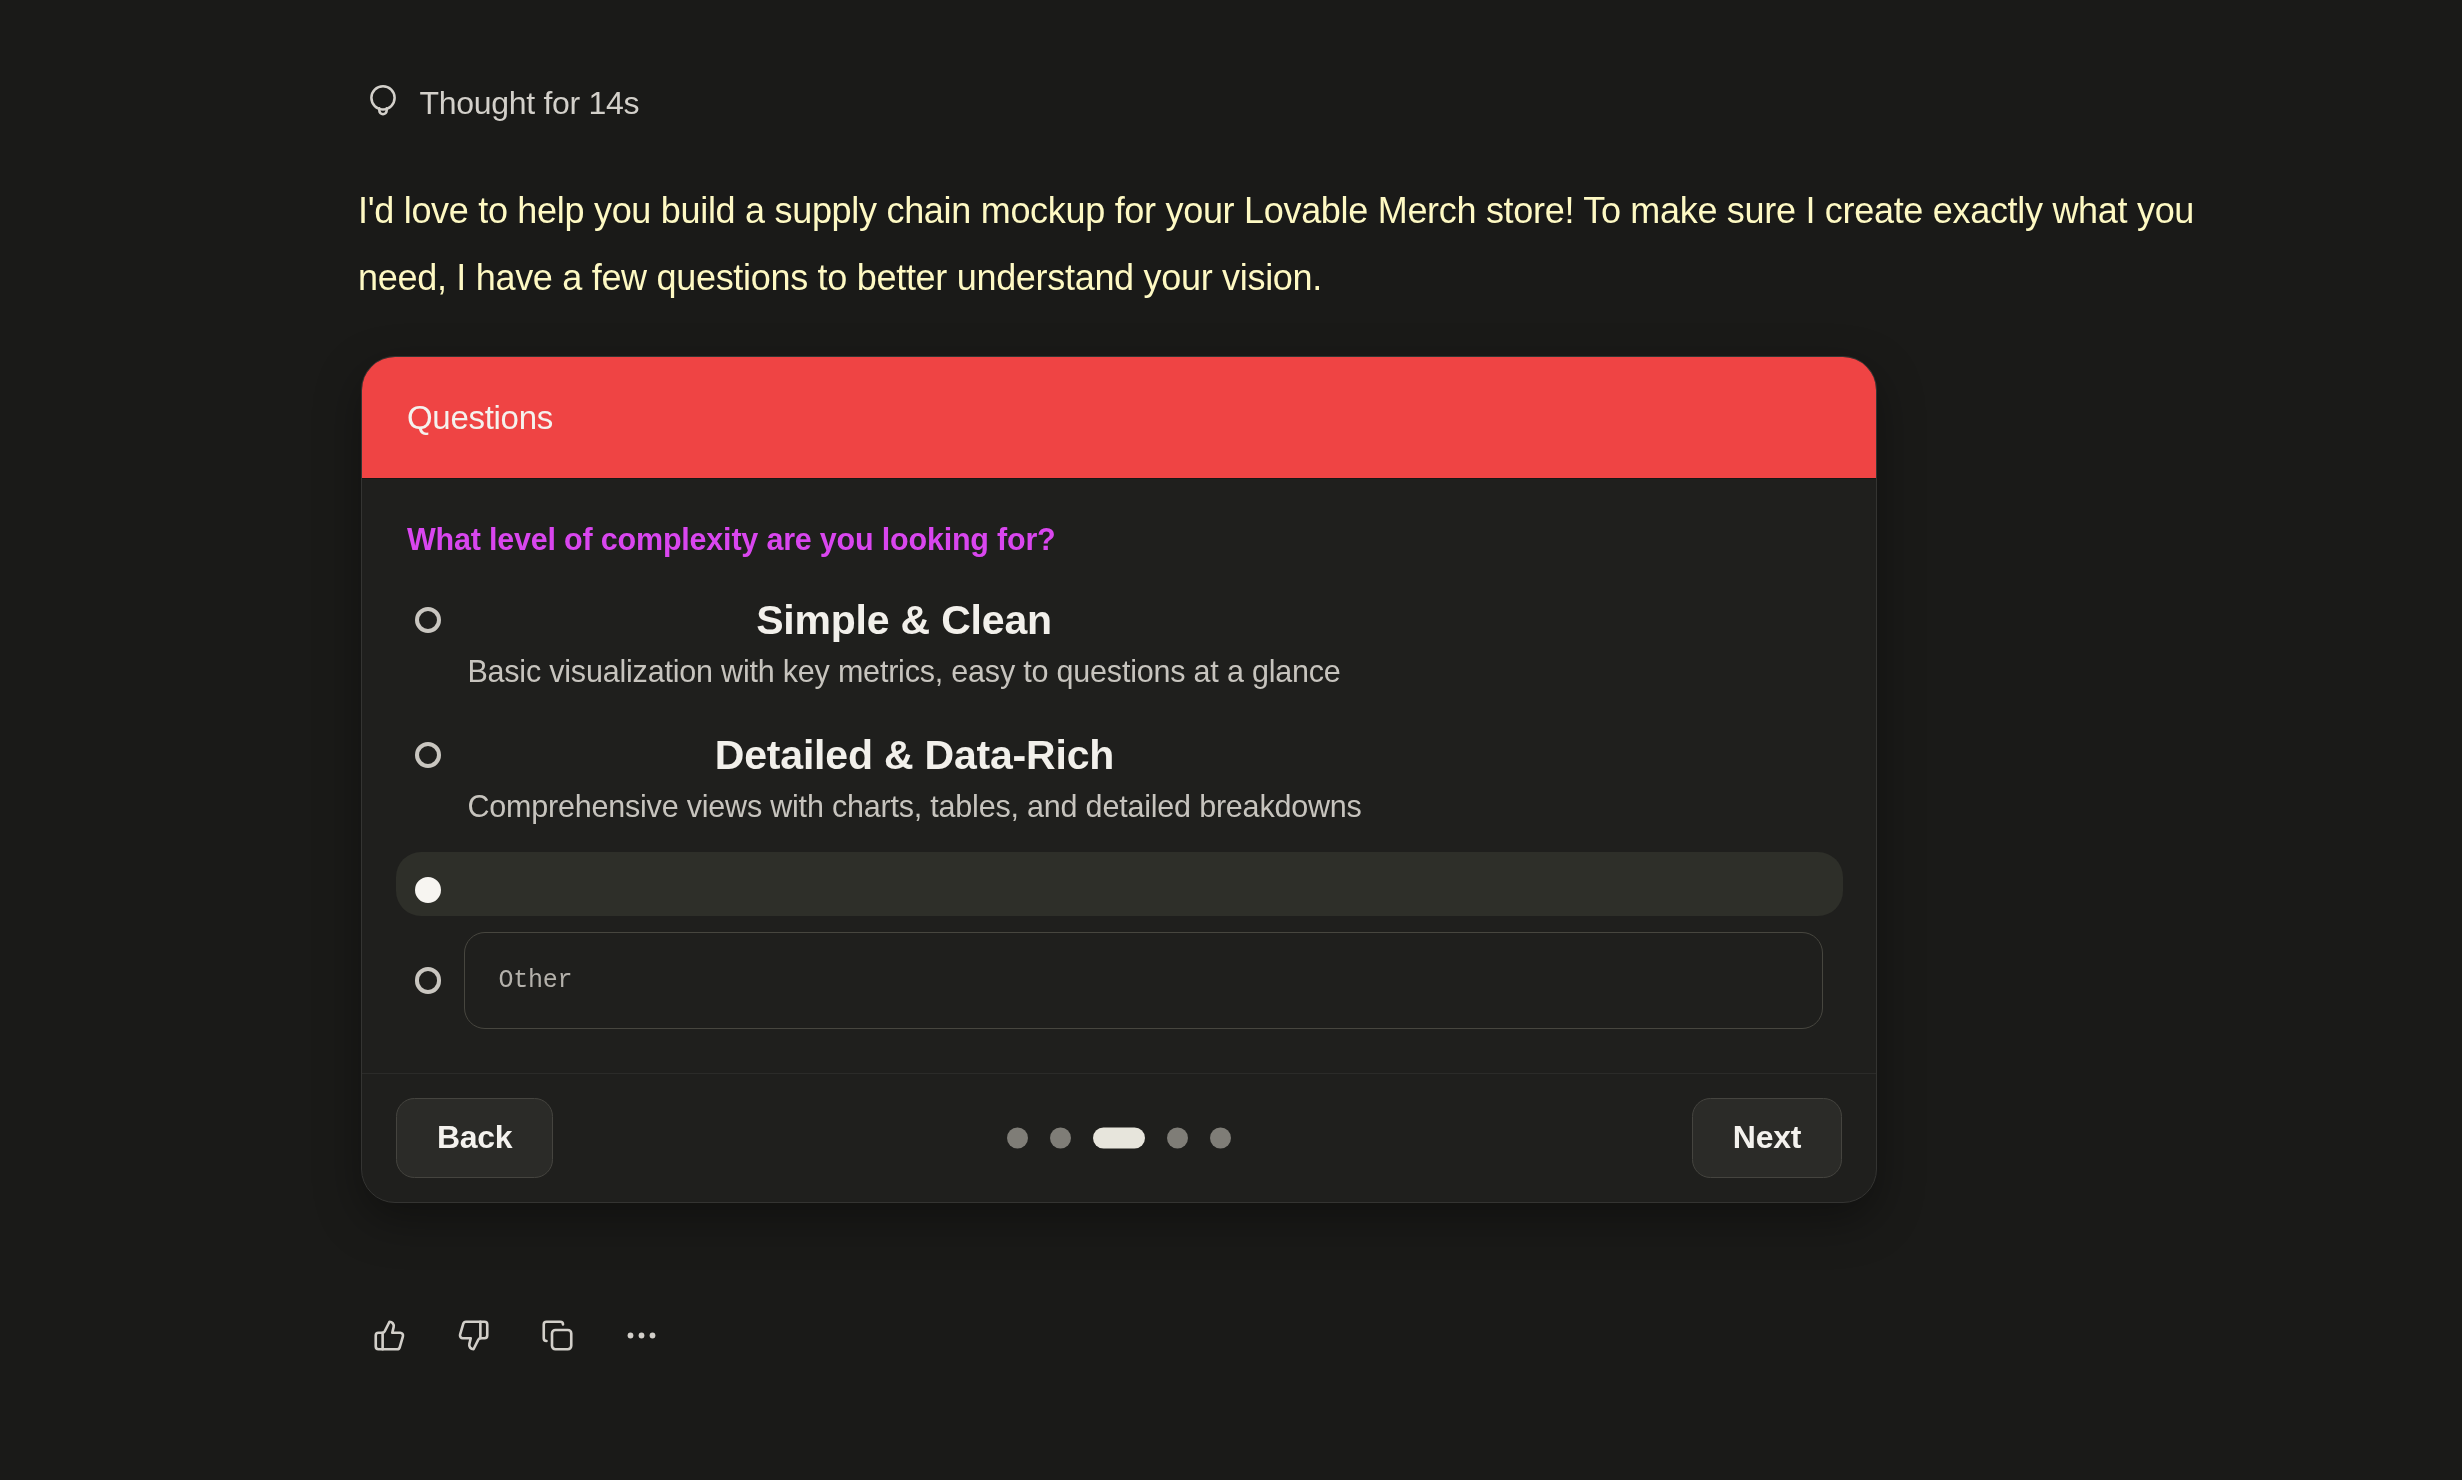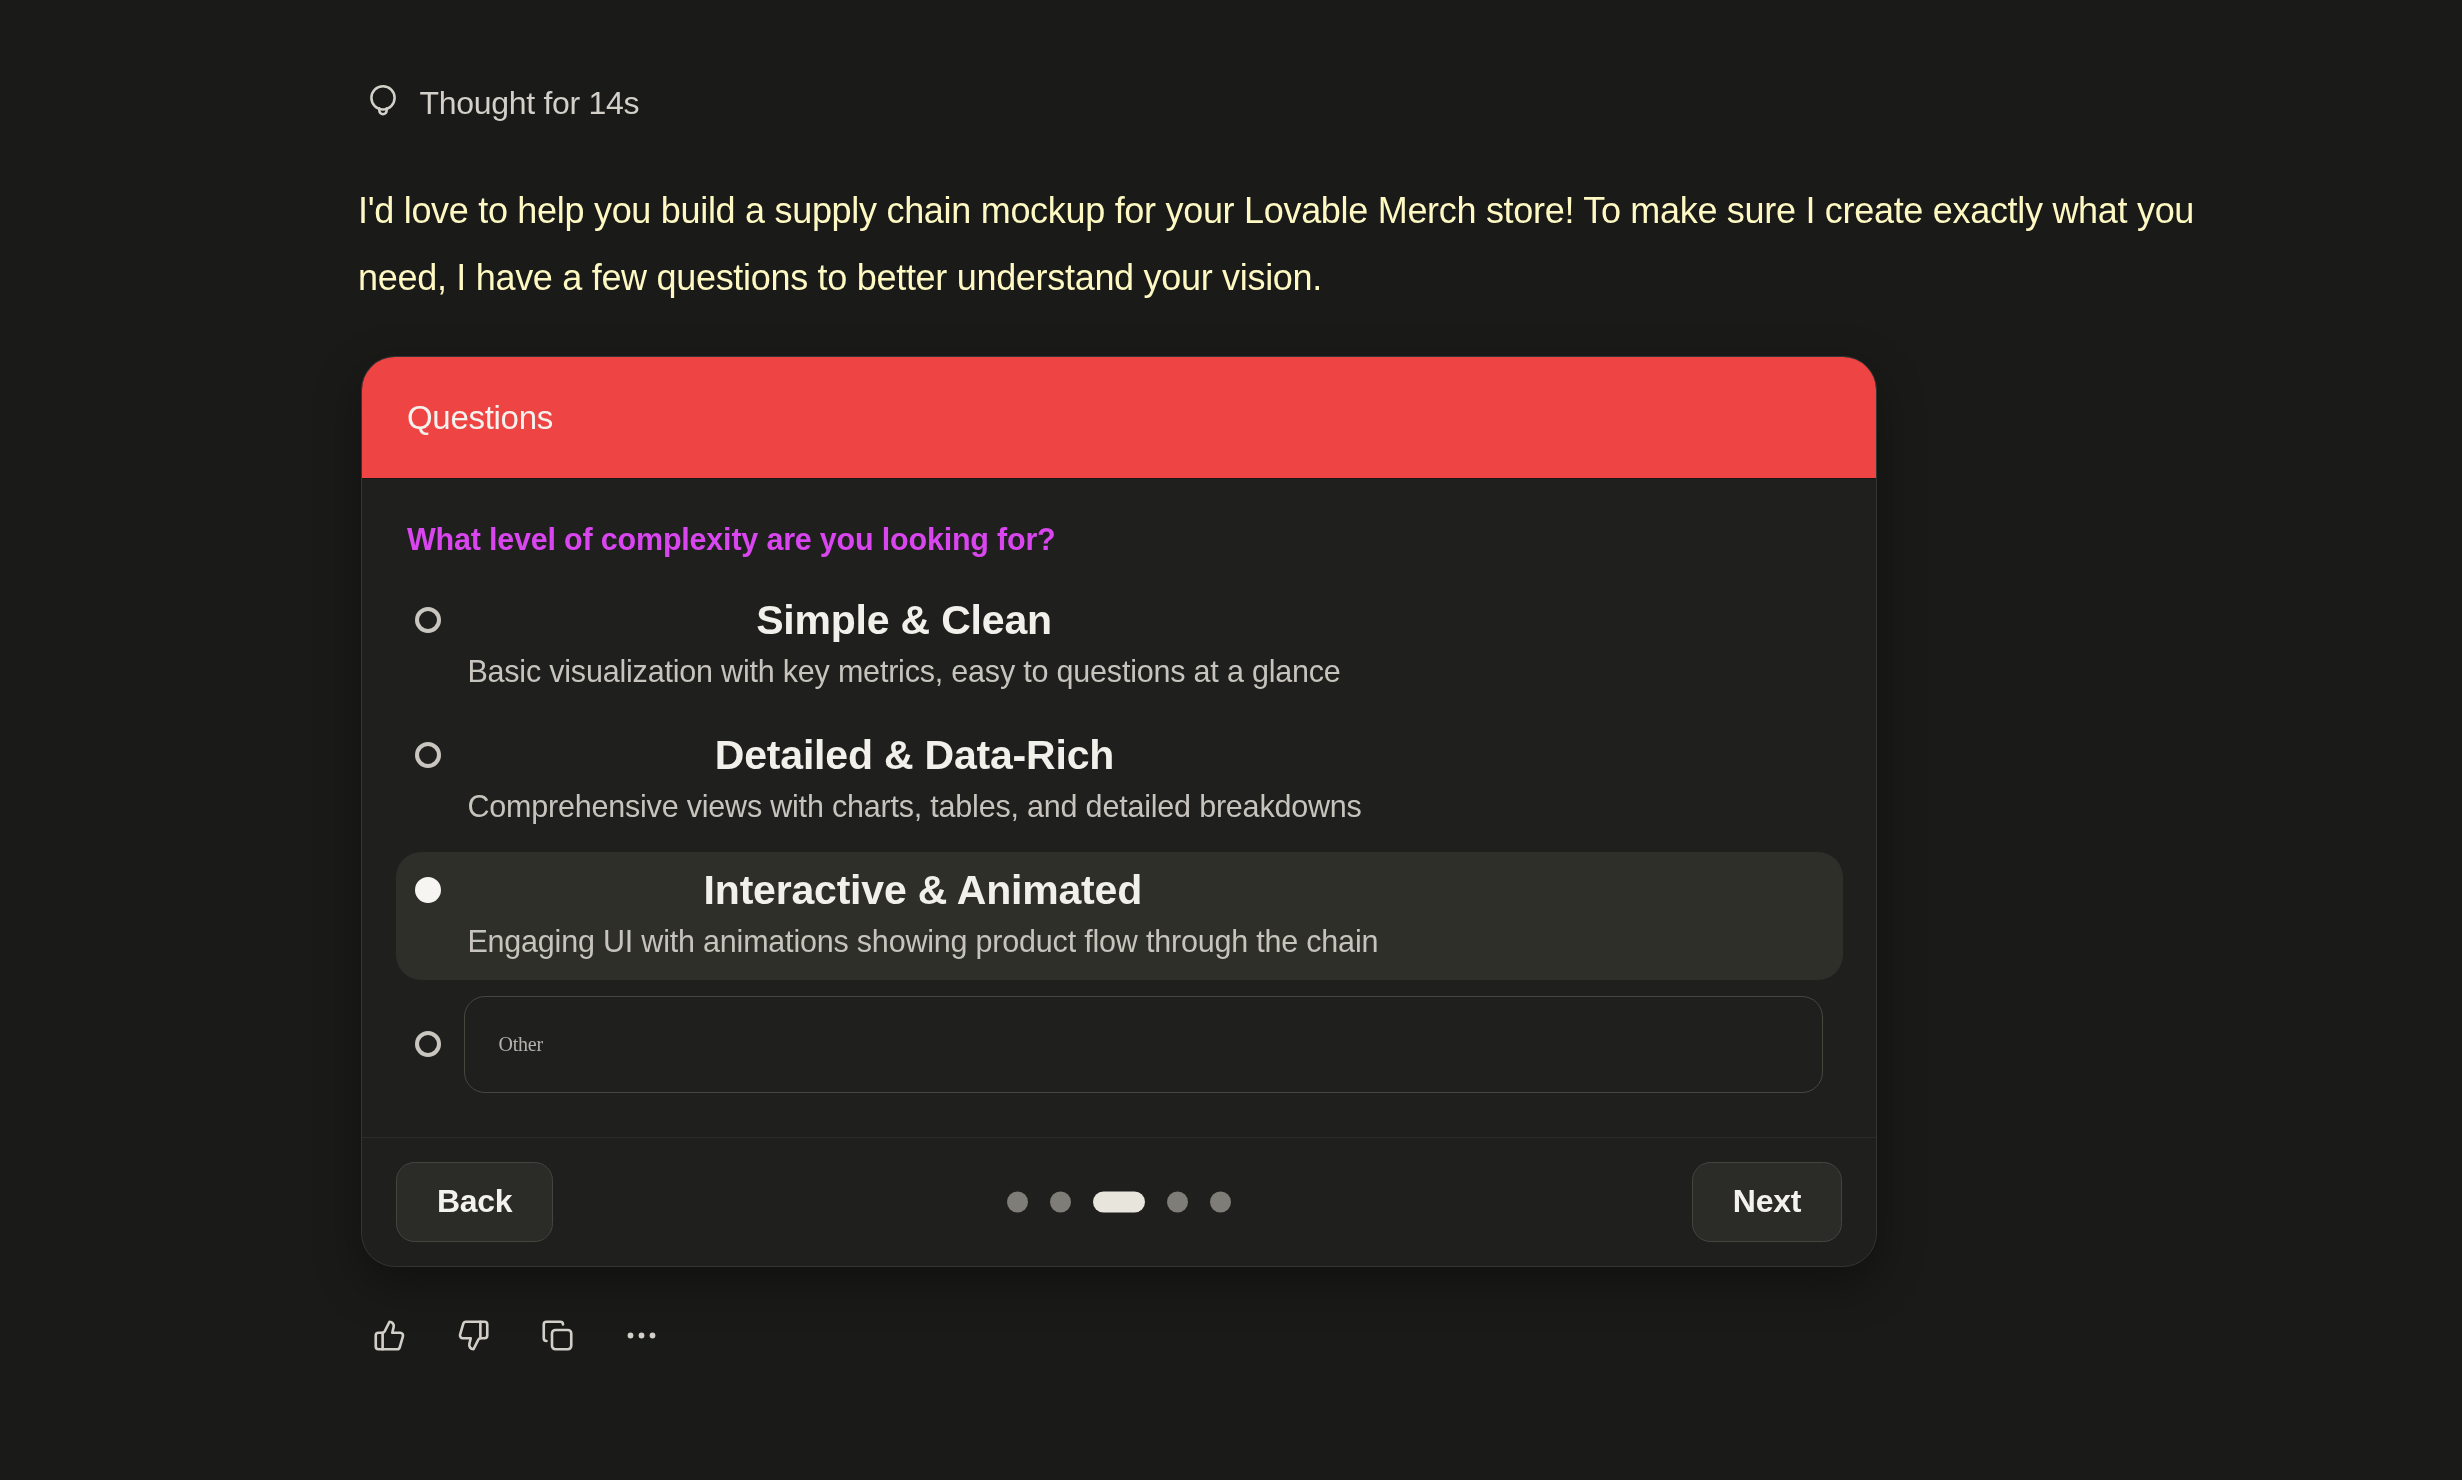--- a/index.html
+++ b/index.html
@@ -77,22 +77,22 @@
     letter-spacing:-0.2px; color:#c7c4be;
   }
   .option.other-row { align-items:center; padding-top:8px; padding-bottom:0; gap:23px; }
   .option.other-row .radio { margin-top:0; }
   .other-input {
     flex:1; height:97px;
     background:transparent;
     border:1.7px solid #47463f;
     border-radius:21px;
     padding:0 33px;
-    font-family:Liberation Serif, serif;
-    font-size:20px; letter-spacing:-0.2px;
+    font-family:Liberation Mono, monospace;
+    font-size:25px; letter-spacing:-0.2px;
     color:#ec4899;
     outline:none;
   }
   .other-input::placeholder { color:#b4b1ab; opacity:1; }
 
   .card-footer {
     position:relative;
     height:129px;
     display:flex; align-items:center; justify-content:space-between;
     padding:0 34px;
@@ -165,24 +165,20 @@
       <div class="option">
         <span class="radio"></span>
         <span class="option-text">
           <span class="label" style="display:block">Detailed &amp; Data-Rich</span>
           <span class="desc" style="display:block">Comprehensive views with charts, tables, and detailed breakdowns</span>
         </span>
       </div>
 
       <div class="option selected">
         <span class="radio filled"></span>
-        <span class="option-text">
-          <span class="label" style="display:block">Interactive &amp; Animated</span>
-          <span class="desc" style="display:block">Engaging UI with animations showing product flow through the chain</span>
-        </span>
       </div>
 
       <div class="option other-row">
         <span class="radio"></span>
         <input class="other-input" type="text" placeholder="Other" style="">
       </div>
 
     </div>
   </div>
 

